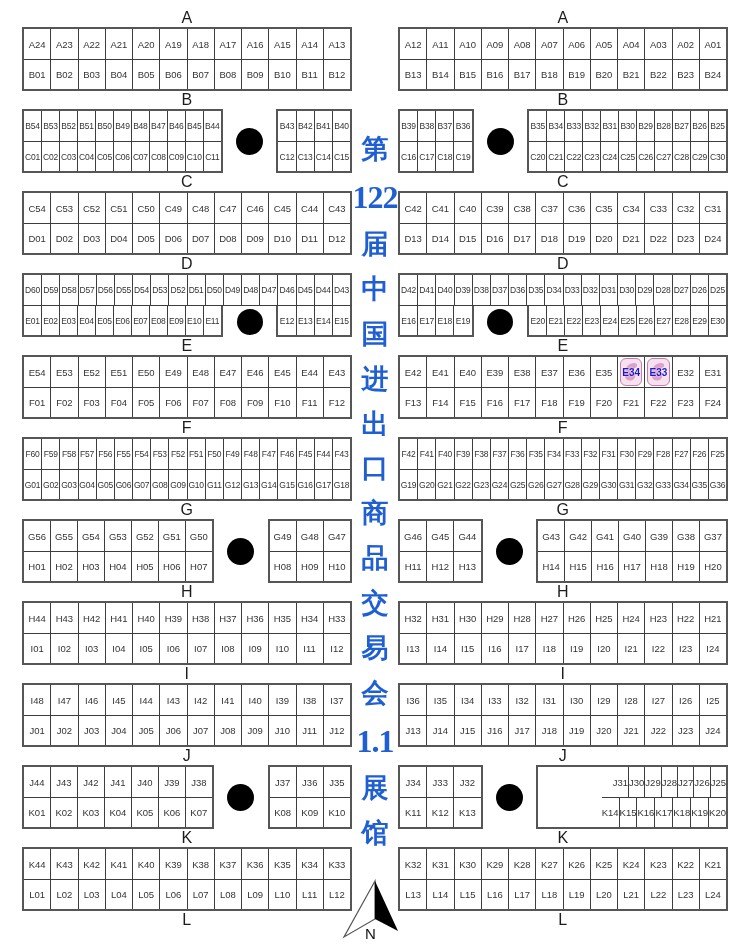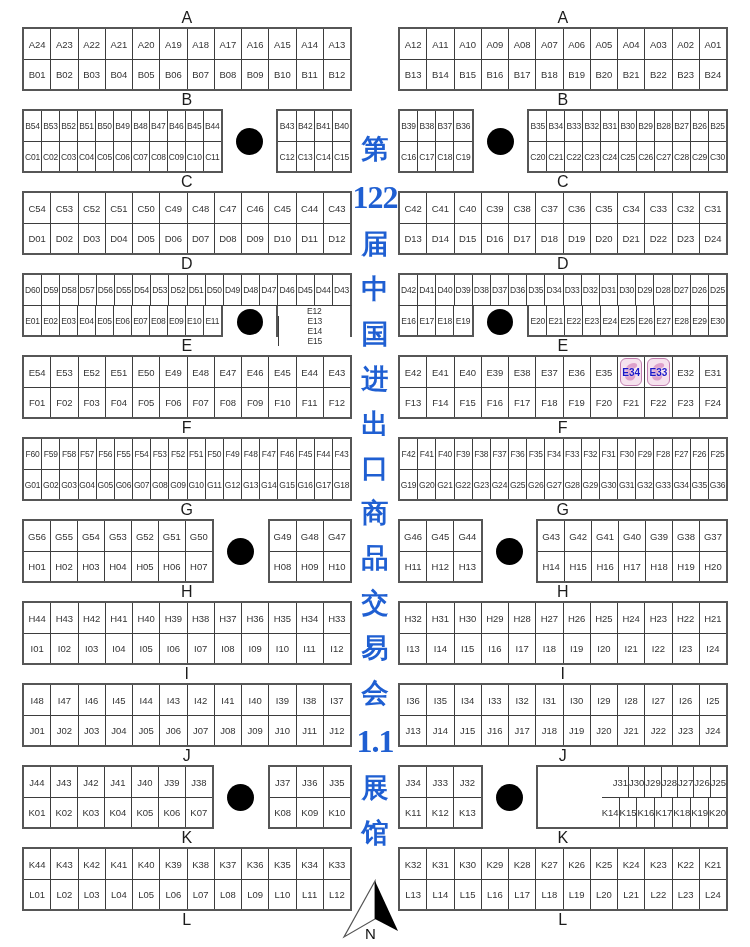--- a/index.html
+++ b/index.html
@@ -437,21 +437,21 @@
             <div class="cell dense-cell">
               <span class="cell-label">E10</span>
             </div>
             <div class="cell dense-cell">
               <span class="cell-label">E11</span>
             </div>
           </div>
           <div class="gap" style="flex-grow: 3;">
             <div class="pillar"></div>
           </div>
-          <div class="grp row" style="flex-grow: 4; flex-direction: column;">
+          <div class="grp row" style="flex-grow: 4;">
             <div class="cell dense-cell">
               <span class="cell-label">E12</span>
             </div>
             <div class="cell dense-cell">
               <span class="cell-label">E13</span>
             </div>
             <div class="cell dense-cell">
               <span class="cell-label">E14</span>
             </div>
             <div class="cell dense-cell">

